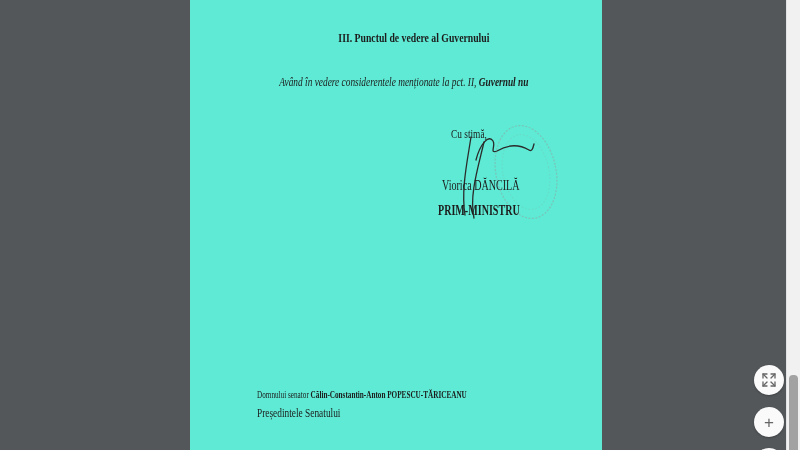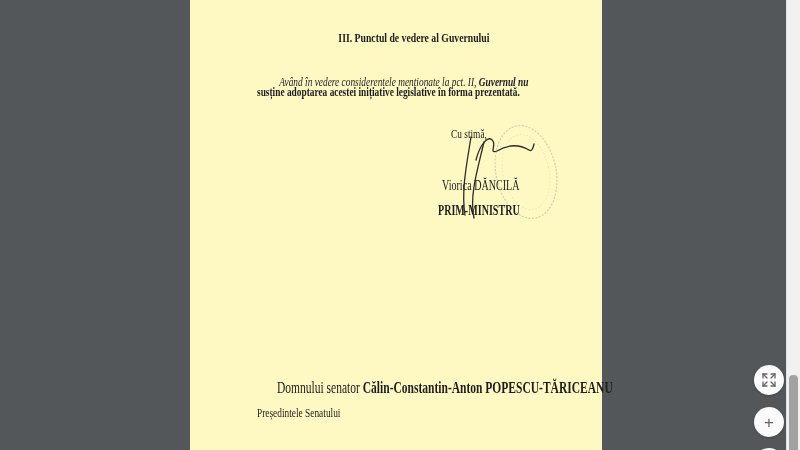--- a/index.html
+++ b/index.html
@@ -4,35 +4,35 @@
 <style>
   html,body { margin:0; padding:0; }
   .stage {
     position:relative; width:800px; height:450px;
     background:#53575a; overflow:hidden;
     font-family:"Liberation Serif", serif;
     color:#1c1c1c;
   }
   .page {
     position:absolute; left:190px; top:0; width:412px; height:450px;
-    background:#fef9c3;
+    background:#5eead4;
   }
   .abs { position:absolute; }
   
   .sq { display:inline-block; transform:scaleX(0.72); transform-origin:0 0; white-space:nowrap; }
   .sq-c { display:inline-block; transform:scaleX(0.72); transform-origin:50% 0; white-space:nowrap; }
   .doc-title { left:67px; top:30px; width:313px; text-align:center; font-weight:bold; font-size:13.5px; line-height:15px; }
   .para-line { left:67px; font-size:13px; line-height:15px; }
   .p1 { top:74px;font-style:italic; }
   .p1 .sq { padding-left:31px; }
   .p2 { top:84px; font-weight:bold; }
   .closing   { left:261px; top:126px; font-size:13px; }
   .signer-name  { left:252px; top:178px; font-size:14px; font-weight:normal; }
   .signer-title { left:248px; top:203px; font-size:14px; font-weight:bold; }
-  .addr1 { left:67px; top:379px; font-size:16px;margin-left:20px; }
+  .addr1 { left:67px; top:389px; font-size:10px; }
   .addr2 { left:67px; top:405px; font-size:13px;text-align:center; }
   b { font-weight:bold; }
 
   .sig-svg { position:absolute; left:250px; top:118px; }
 
   
   .scrollbar-track {
     position:absolute; right:0; top:0; width:13px; height:450px;
     background:#f1f1f1; border-left:1px solid #e3e3e3;
   }
@@ -59,23 +59,20 @@
 <div class="stage">
 
   <div class="page">
 
     <div class="abs doc-title">
       <span class="sq-c">III. Punctul de vedere al Guvernului</span>
     </div>
 
     <div class="abs para-line p1">
       <span class="sq"><span>Având în vedere considerentele menționate la pct. II, </span><b>Guvernul nu</b></span>
-    </div>
-    <div class="abs para-line p2">
-      <span class="sq">susține adoptarea acestei inițiative legislative în forma prezentată.</span>
     </div>
 
     <div class="abs closing">
       <span class="sq">Cu stimă,</span>
     </div>
 
     <svg class="sig-svg" width="120" height="108" viewBox="0 0 120 108">
       <ellipse cx="86" cy="54" rx="30" ry="47" fill="none" stroke="#9a9a9a" stroke-opacity="0.45" stroke-width="1.2" stroke-dasharray="2,1.5" transform="rotate(-12 86 54)"></ellipse>
       <ellipse cx="86" cy="54" rx="23" ry="38" fill="none" stroke="#9a9a9a" stroke-opacity="0.2" stroke-width="1" stroke-dasharray="1.5,2" transform="rotate(-12 86 54)"></ellipse>
       <path d="M31,19 C27,45 21,72 25,97" fill="none" stroke="#2b2b2b" stroke-width="1.3" stroke-linecap="round"></path>

